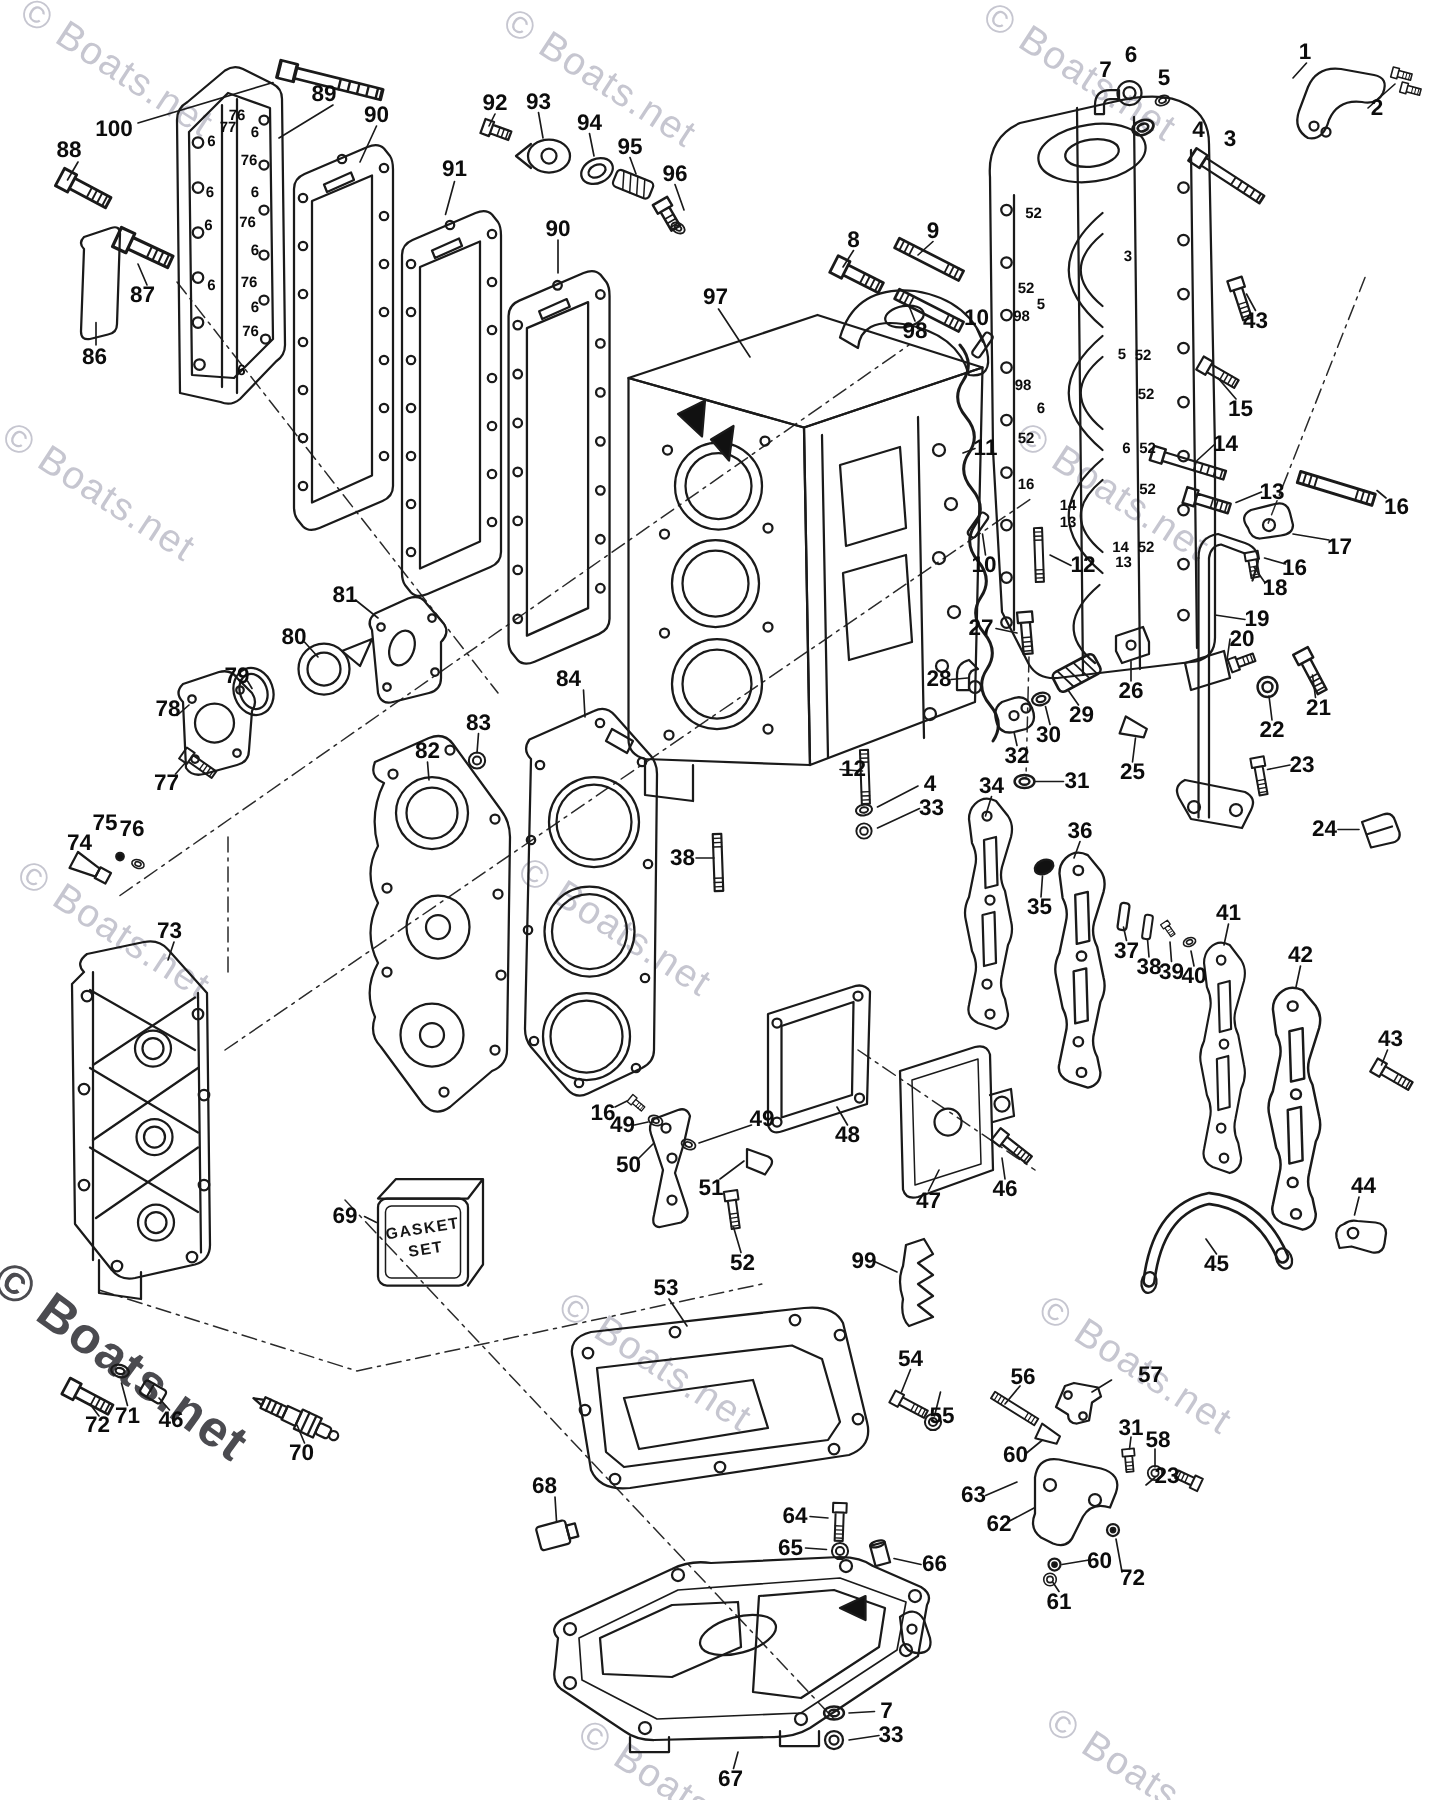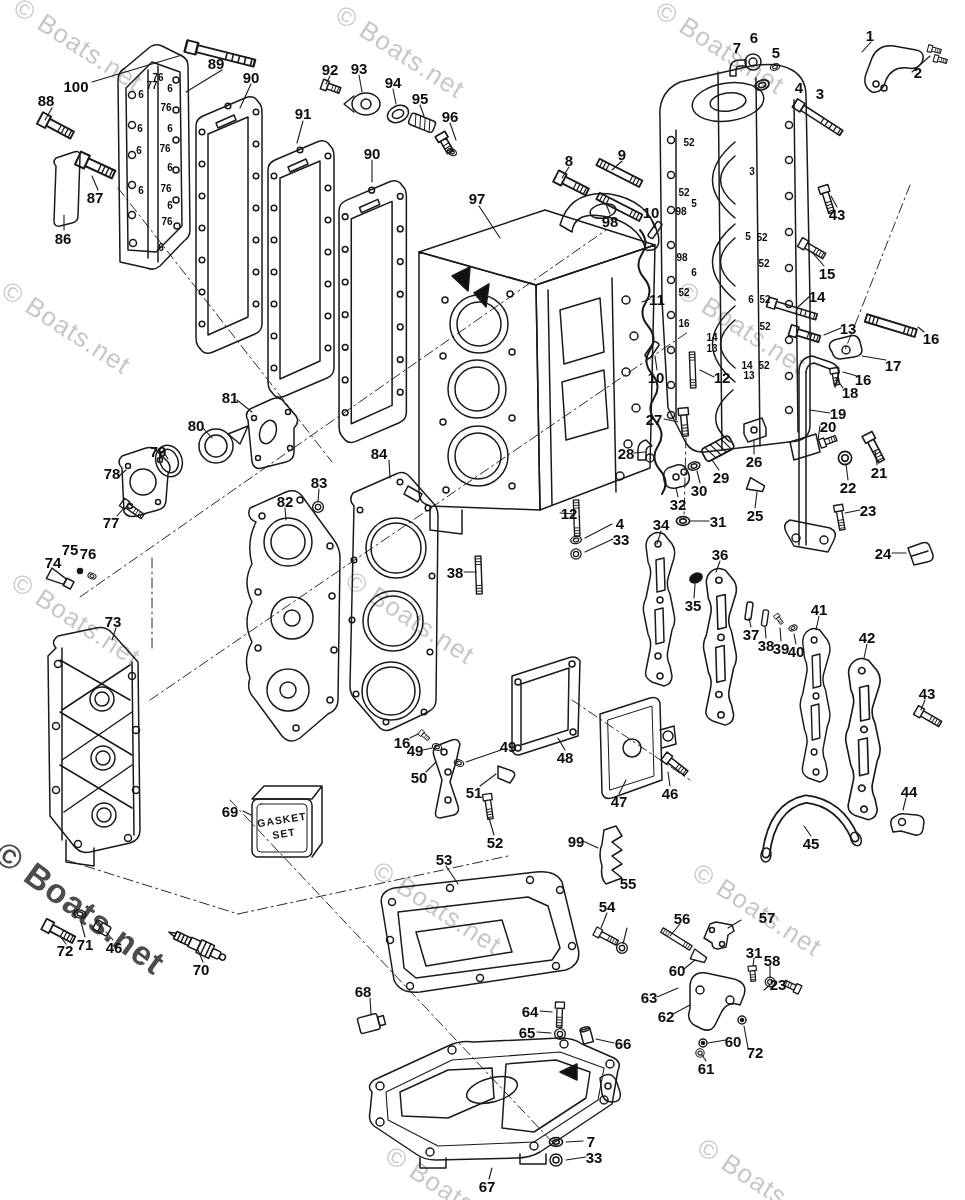--- a/index.html
+++ b/index.html
@@ -630,21 +630,21 @@
       <div class="callout" style="left: 565px; top: 757px;">48</div>
       <div class="callout" style="left: 619px; top: 801px;">47</div>
       <div class="callout" style="left: 576px; top: 841px;">99</div>
       <div class="callout" style="left: 444px; top: 859px;">53</div>
       <div class="callout" style="left: 230px; top: 811px;">69</div>
       <div class="callout" style="left: 65px; top: 950px;">72</div>
       <div class="callout" style="left: 85px; top: 944px;">71</div>
       <div class="callout" style="left: 114px; top: 947px;">46</div>
       <div class="callout" style="left: 201px; top: 969px;">70</div>
       <div class="callout" style="left: 607px; top: 906px;">54</div>
-      <div class="callout" style="left: 628px; top: 883px;">55</div>
+      <div class="callout" style="left: 628px; top: 944px;">55</div>
       <div class="callout" style="left: 682px; top: 918px;">56</div>
       <div class="callout" style="left: 747px; top: 917px; padding-left: 40px;">57</div>
       <div class="callout" style="left: 754px; top: 952px;">31</div>
       <div class="callout" style="left: 772px; top: 960px;">58</div>
       <div class="callout" style="left: 778px; top: 984px;">23</div>
       <div class="callout" style="left: 677px; top: 970px;">60</div>
       <div class="callout" style="left: 649px; top: 997px;">63</div>
       <div class="callout" style="left: 666px; top: 1016px;">62</div>
       <div class="callout" style="left: 733px; top: 1041px;">60</div>
       <div class="callout" style="left: 755px; top: 1052px;">72</div>

